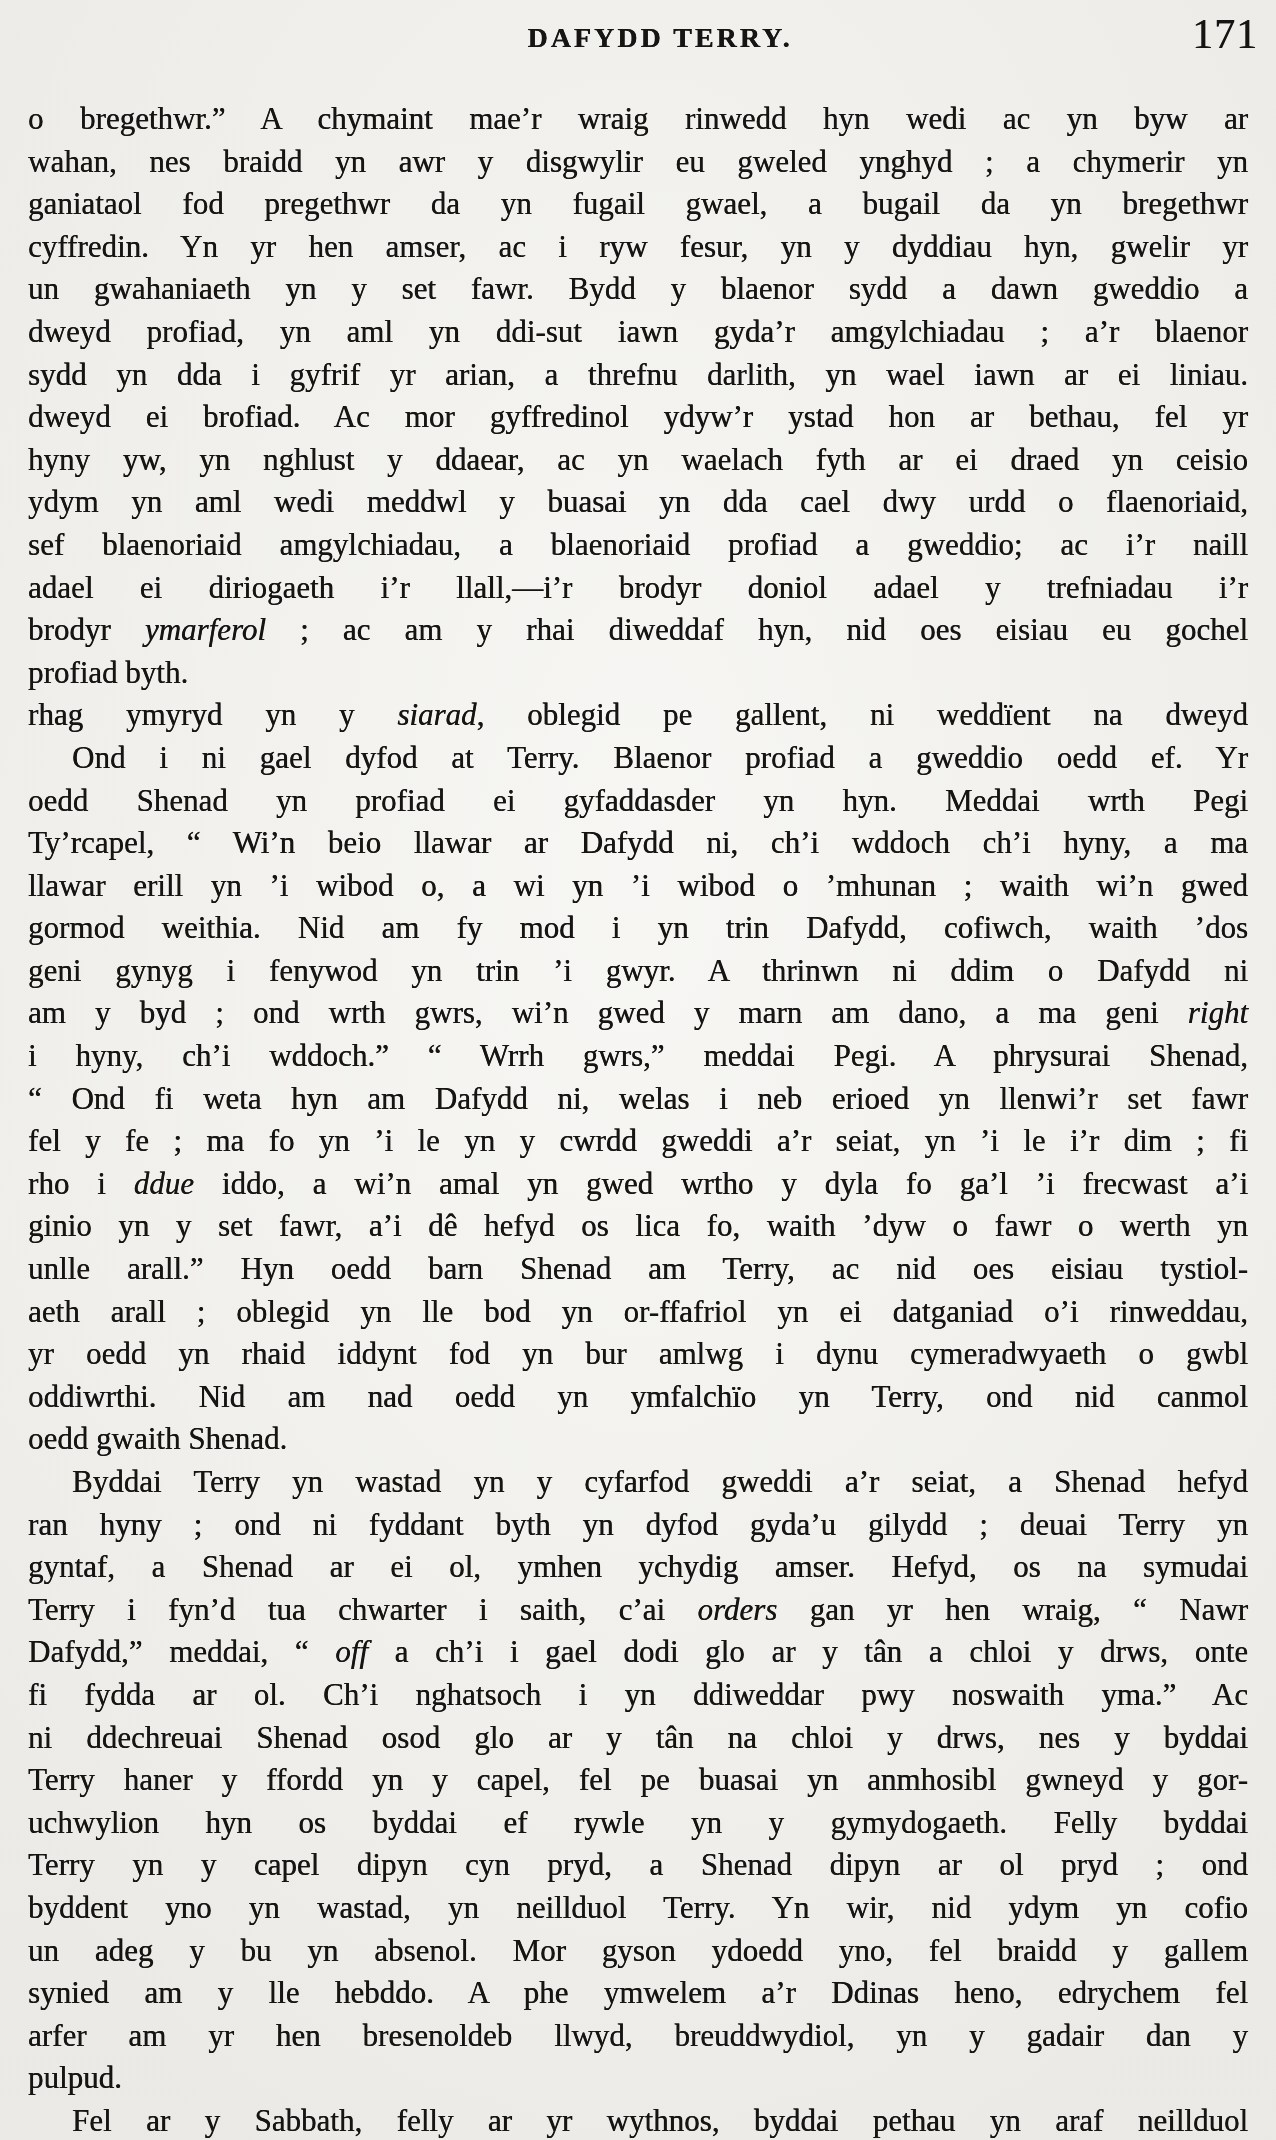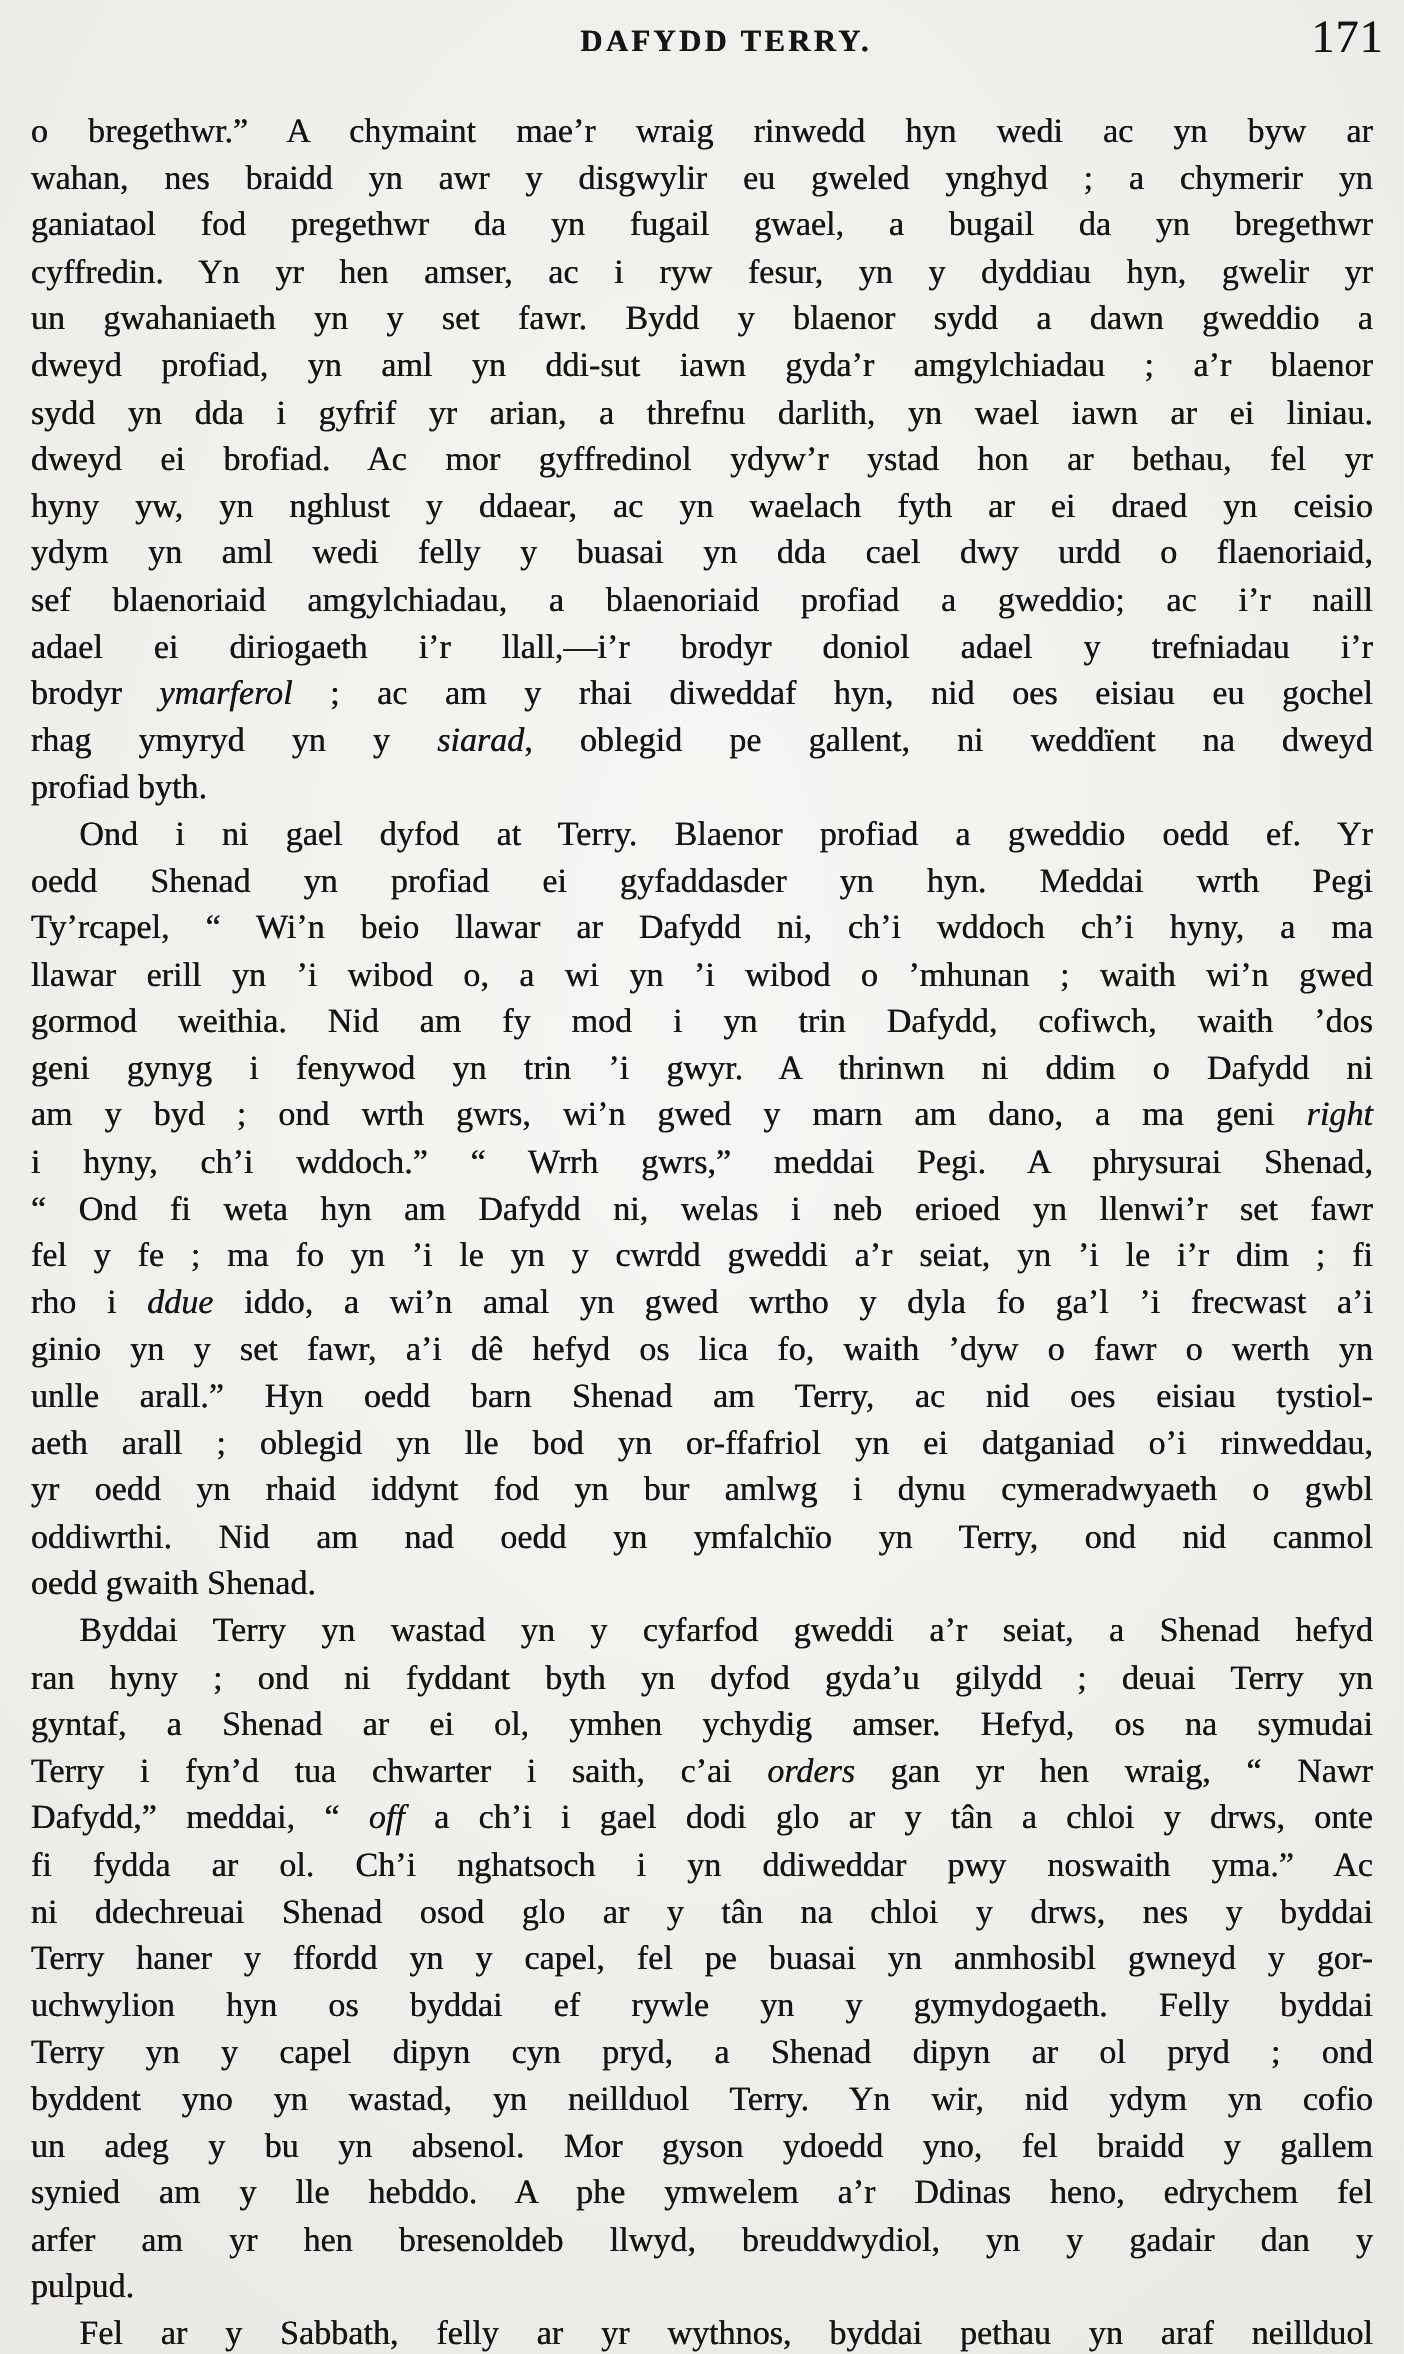--- a/index.html
+++ b/index.html
@@ -78,26 +78,26 @@
   <div class="text-block">
       <div class="line"><span>o bregethwr.”  A chymaint mae’r wraig rinwedd hyn wedi ac yn byw ar</span></div>
       <div class="line"><span>wahan, nes braidd yn awr y disgwylir eu gweled ynghyd ; a chymerir yn</span></div>
       <div class="line"><span>ganiataol fod pregethwr da yn fugail gwael, a bugail da yn bregethwr</span></div>
       <div class="line"><span>cyffredin.  Yn yr hen amser, ac i ryw fesur, yn y dyddiau hyn, gwelir yr</span></div>
       <div class="line"><span>un gwahaniaeth yn y set fawr.  Bydd y blaenor sydd a dawn gweddio a</span></div>
       <div class="line"><span>dweyd profiad, yn aml yn ddi-sut iawn gyda’r amgylchiadau ; a’r blaenor</span></div>
       <div class="line"><span>sydd yn dda i gyfrif yr arian, a threfnu darlith, yn wael iawn ar ei liniau.</span></div>
       <div class="line"><span>dweyd ei brofiad.  Ac mor gyffredinol ydyw’r ystad hon ar bethau, fel yr</span></div>
       <div class="line"><span>hyny yw, yn nghlust y ddaear, ac yn waelach fyth ar ei draed yn ceisio</span></div>
-      <div class="line"><span>ydym yn aml wedi felly y buasai yn dda cael dwy urdd o flaenoriaid,</span></div>
+      <div class="line"><span>ydym yn aml wedi meddwl y buasai yn dda cael dwy urdd o flaenoriaid,</span></div>
       <div class="line"><span>sef blaenoriaid amgylchiadau, a blaenoriaid profiad a gweddio; ac i’r naill</span></div>
       <div class="line"><span>adael ei diriogaeth i’r llall,—i’r brodyr doniol adael y trefniadau i’r</span></div>
       <div class="line"><span>brodyr </span><em>ymarferol</em><span> ; ac am y rhai diweddaf hyn, nid oes eisiau eu gochel</span></div>
+      <div class="line para-end"><span>profiad byth.</span></div>
       <div class="line"><span>rhag ymyryd yn y </span><em>siarad</em><span>, oblegid pe gallent, ni weddïent na dweyd</span></div>
-      <div class="line para-end"><span>profiad byth.</span></div>
       <div class="line indent"><span>Ond i ni gael dyfod at Terry.  Blaenor profiad a gweddio oedd ef.  Yr</span></div>
       <div class="line"><span>oedd Shenad yn profiad ei gyfaddasder yn hyn.  Meddai wrth Pegi</span></div>
       <div class="line"><span>Ty’rcapel, “ Wi’n beio llawar ar Dafydd ni, ch’i wddoch ch’i hyny, a ma</span></div>
       <div class="line"><span>llawar erill yn ’i wibod o, a wi yn ’i wibod o ’mhunan ; waith wi’n gwed</span></div>
       <div class="line"><span>gormod weithia.  Nid am fy mod i yn trin Dafydd, cofiwch, waith ’dos</span></div>
       <div class="line"><span>geni gynyg i fenywod yn trin ’i gwyr.  A thrinwn ni ddim o Dafydd ni</span></div>
       <div class="line"><span>am y byd ; ond wrth gwrs, wi’n gwed y marn am dano, a ma geni </span><em>right</em></div>
       <div class="line"><span>i hyny, ch’i wddoch.”  “ Wrrh gwrs,” meddai Pegi.  A phrysurai Shenad,</span></div>
       <div class="line"><span>“ Ond fi weta hyn am Dafydd ni, welas i neb erioed yn llenwi’r set fawr</span></div>
       <div class="line"><span>fel y fe ; ma fo yn ’i le yn y cwrdd gweddi a’r seiat, yn ’i le i’r dim ; fi</span></div>

